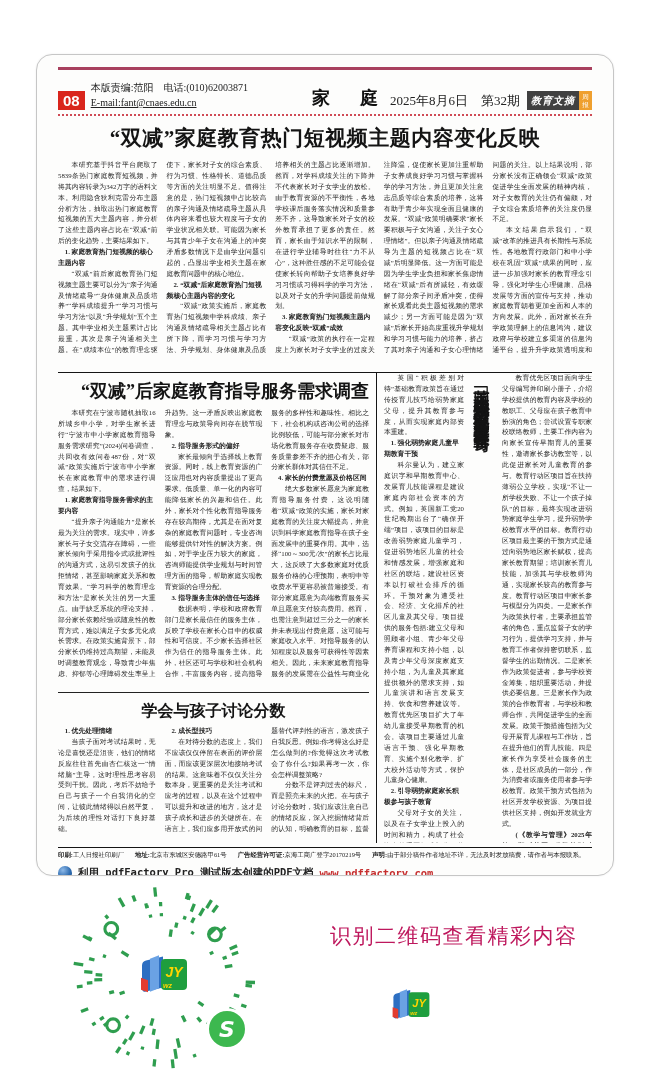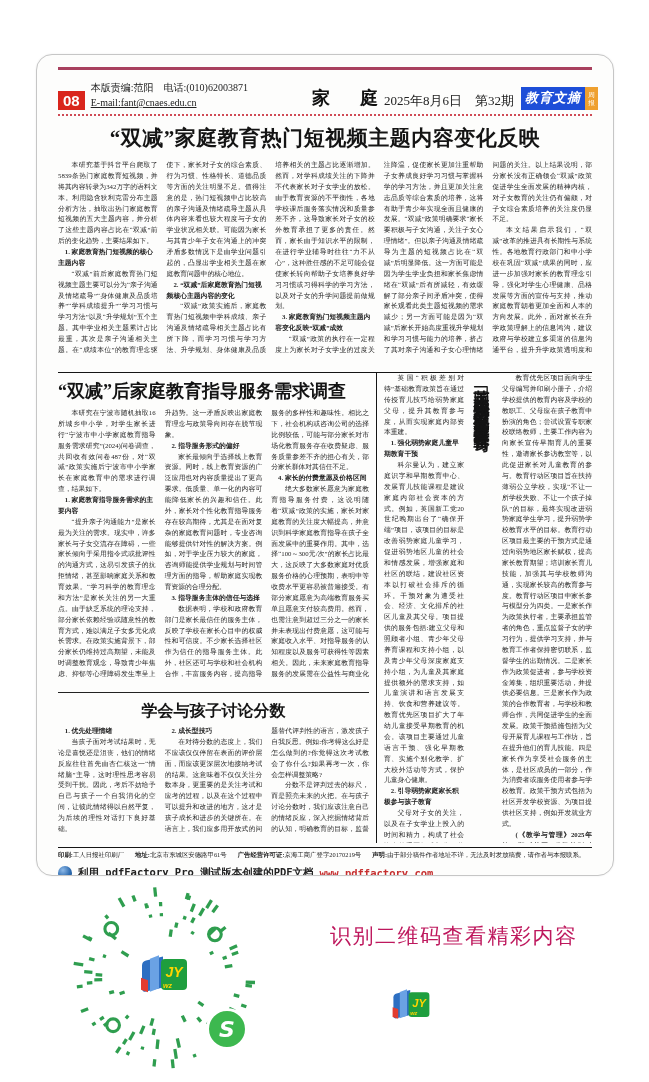--- a/index.html
+++ b/index.html
@@ -11,38 +11,38 @@
     padding:12px 21px 0 21px;overflow:hidden;box-shadow:0 0 2px rgba(0,0,0,.08)}
   .topline{height:3px;background:#a8405e}
   .hdr{display:flex;align-items:flex-end;margin-top:12px;height:28px}
   .pageno{background:#d9251c;color:#fff;font-weight:bold;font-size:15px;
     padding:2px 5px;font-family:"Liberation Sans",sans-serif;line-height:1}
   .edinfo{font-size:10px;line-height:1.5;margin-left:6px;color:#222;white-space:nowrap}
   .email{text-decoration:underline;cursor:pointer}
   .sectitle{font-size:18px;font-weight:bold;letter-spacing:6px;margin-left:64px;color:#101010;white-space:nowrap}
   .dateinfo{font-size:13px;margin-left:auto;color:#222;white-space:nowrap}
   .masthead{display:flex;margin-left:7px;align-items:stretch}
-  .mh-main{background:#1d4ed8;color:#fff;font-size:13px;font-weight:bold;font-style:italic;
+  .mh-main{background:#404040;color:#fff;font-size:10px;font-weight:bold;font-style:italic;
     padding:3px 4px;letter-spacing:1px;white-space:nowrap;line-height:1.3}
   .mh-sub{background:#efa02f;color:#fff;font-size:6.5px;width:13px;text-align:center;
     line-height:1.15;display:flex;align-items:center;justify-content:center;padding:1px}
   .dotline{border-bottom:2px dotted #cf4a55;margin-top:4px}
   
   .para{text-indent:2em;text-align:justify}
   .phead{font-weight:bold;text-indent:1em;text-align:left}
   .pcite{font-weight:bold}
   .a1-title{font-size:21px;font-weight:bold;text-align:center;margin-top:8px;
     color:#141414;letter-spacing:.5px;white-space:nowrap}
   .a1-body{margin-top:8px;height:206px;column-count:5;column-gap:9px;
     font-size:6.8px;line-height:1.6;overflow:hidden}
   .rule{border-top:1.6px solid #151515;margin-top:6px}
   .lower{display:flex;height:470px}
   .lower-left{width:318px;padding-right:7px}
   .lower-right{flex:1;border-left:1.2px solid #151515;padding-left:7px}
-  .a2-title{font-size:18px;font-weight:bold;text-align:left;margin-top:6px;color:#141414;white-space:nowrap}
+  .a2-title{font-size:18px;font-weight:bold;text-align:right;margin-top:6px;color:#141414;white-space:nowrap}
   .a2-body{margin-top:5px;height:280px;column-count:3;column-gap:9px;
     font-size:6.8px;line-height:1.6;overflow:hidden}
   .rule2{border-top:1.2px solid #222;margin-top:4px}
   .a3-title{font-size:16px;font-weight:bold;text-align:center;margin-top:8px;color:#141414}
   .a3-body{margin-top:4px;height:118px;column-count:3;column-gap:9px;
     font-size:6.8px;line-height:1.6;overflow:hidden}
   .a4{display:flex;height:100%;overflow:hidden}
   .a4-colL{width:80px;font-size:6.8px;line-height:1.6;overflow:hidden}
   .a4-mid{width:34px;display:flex;justify-content:center}
   .a4-vtitle{writing-mode:vertical-rl;font-size:16px;font-weight:bold;

